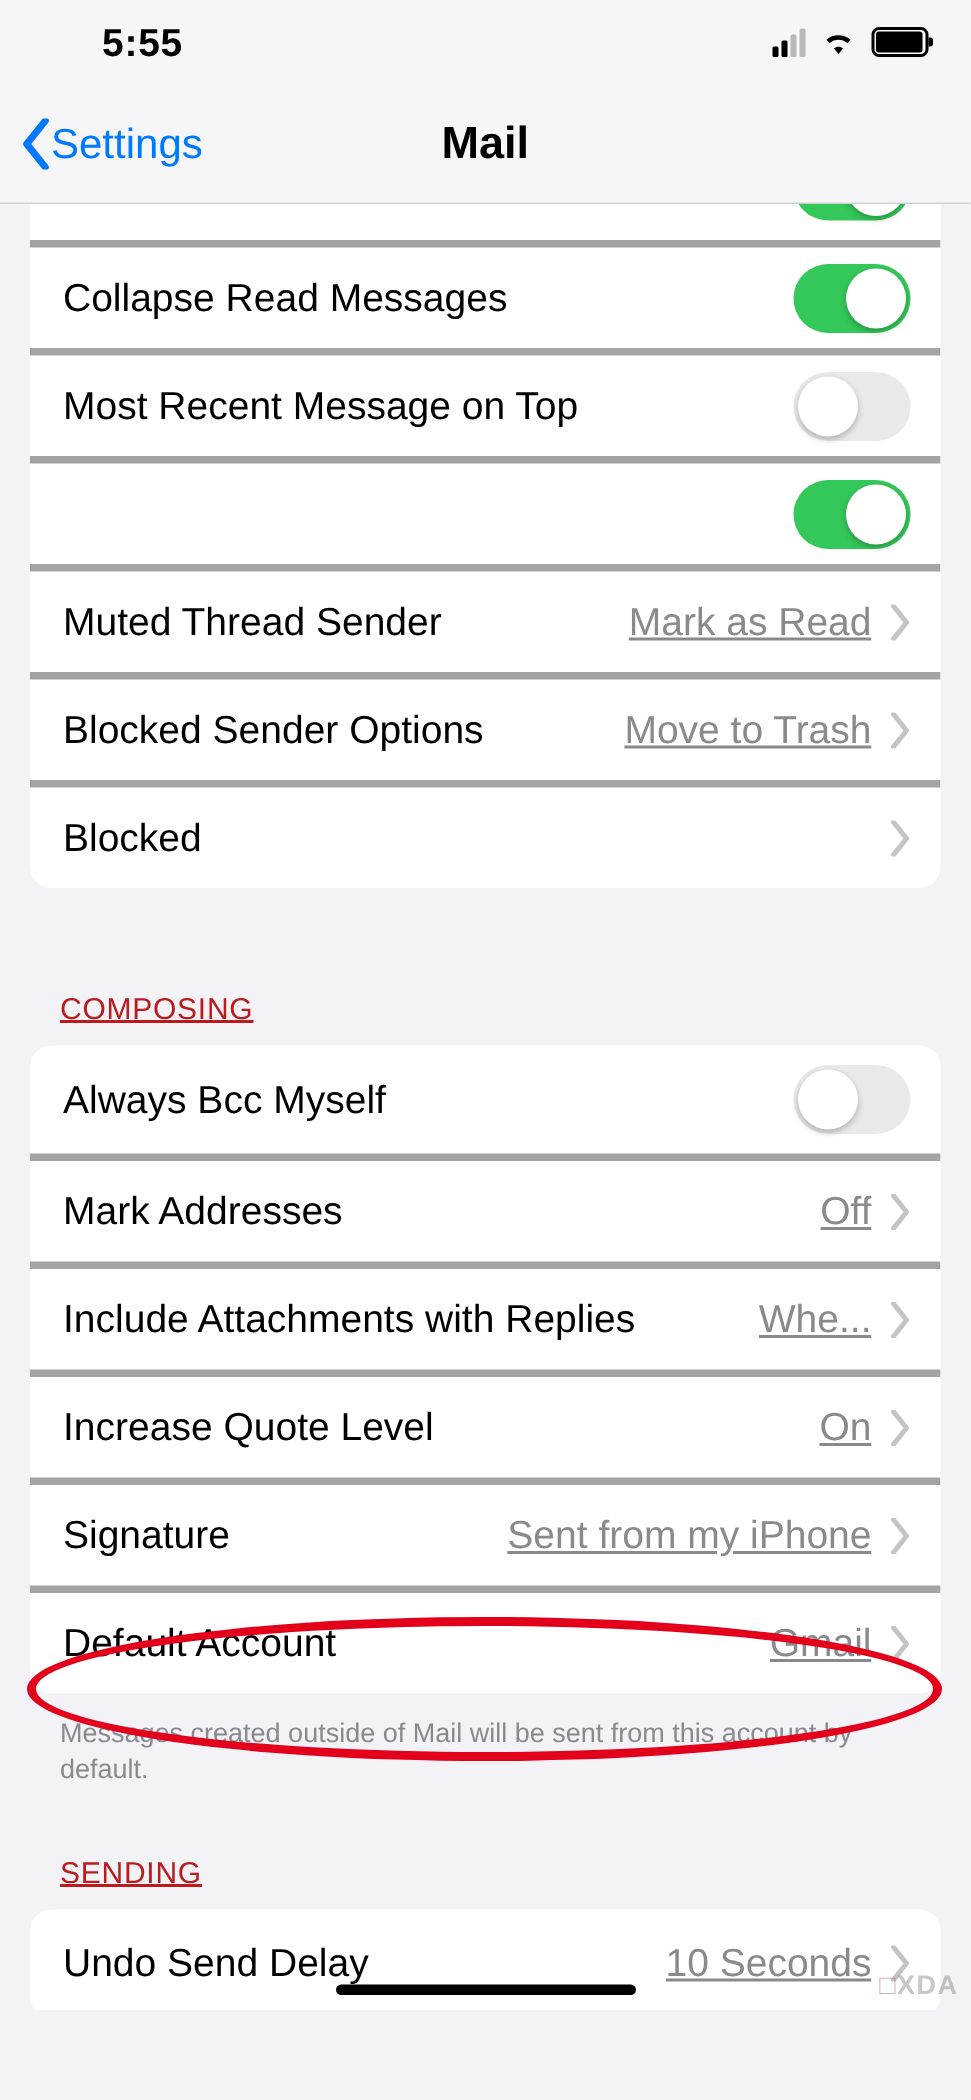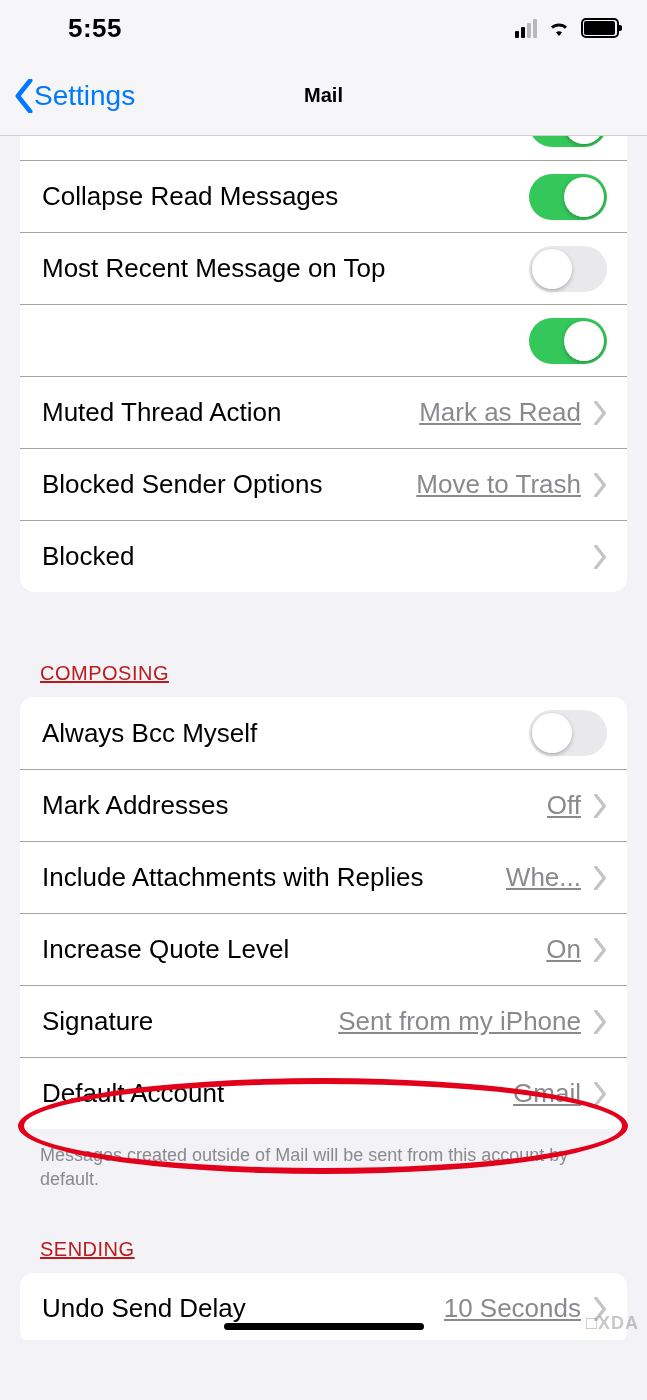--- a/index.html
+++ b/index.html
@@ -14,29 +14,29 @@
   .cell-bars span.on { background: #000; }
   .cell-bars span:nth-child(1){height:7px;} .cell-bars span:nth-child(2){height:11px;} .cell-bars span:nth-child(3){height:15px;} .cell-bars span:nth-child(4){height:19px;}
   .wifi { width: 24px; height: 24px; }
   .battery { width: 38px; height: 20px; border: 2px solid #000; border-radius: 5px; position: relative; }
   .battery::after { content:""; position:absolute; right:-5px; top:5px; width:3px; height:6px; background:#000; border-radius:0 2px 2px 0;}
   .battery-fill { position:absolute; left:1px; top:1px; bottom:1px; width: 90%; background:#000; border-radius:2px; }
   
   .nav-bar { height: 80px; background: #f6f6f8; border-bottom: 1px solid #d0d0d3; position: relative; display:flex; align-items:center; }
   .back { position:absolute; left:14px; display:flex; align-items:center; gap:0; color:#0079ff; font-size:28px; }
   .back svg { width: 20px; height: 34px; }
-  .nav-title { margin:0 auto; font-size:20px; font-weight:600; }
+  .nav-title { margin:0 auto; font-size:30px; font-weight:600; }
   
   .content { position:absolute; top:136px; bottom:0; left:0; right:0; overflow:hidden; }
   .scroll-inner { position:relative; top:-48px; }
   .group { margin: 0 20px 40px 20px; background:#fff; border-radius:14px; overflow:hidden; }
   .group.first { border-top-left-radius:0; border-top-right-radius:0; margin-top:0; margin-bottom:60px;}
   .section-header { font-size:20px; color:#b91c1c; letter-spacing:0.5px; padding: 10px 40px 12px 40px; text-decoration: underline; }
   .footer-text { font-size:18px; color:#8a8a8e; padding: 14px 40px 36px 40px; line-height:1.35; }
-  .row { display:flex; align-items:center; min-height:72px; padding: 0 20px 0 22px; border-top:1px solid #a3a3a3; position:relative; }
+  .row { display:flex; align-items:center; min-height:72px; padding: 0 20px 0 22px; border-top:5px solid #a3a3a3; position:relative; }
   .row:first-child { border-top:none; }
   .row-label { font-size:26px; flex:0 0 auto; }
   .spacer { flex:1 1 auto; }
   .row-value { font-size:26px; color:#8a8a8e; text-align:right; max-width:260px; white-space:nowrap; overflow:hidden; text-overflow:ellipsis;text-decoration:underline; }
   .row-value.wide { max-width: 320px; }
   .chev { margin-left:12px; flex:0 0 auto; }
   .chev svg { width:14px; height:24px; display:block; }
   
   .toggle { width:78px; height:46px; border-radius:23px; position:relative; flex:0 0 auto; }
   .toggle.on { background:#34c759; }
@@ -112,21 +112,21 @@
               <div class="knob"></div>
             </div>
         </div>
         <div class="row">
           <span class="spacer"></span>
           <div class="toggle on">
               <div class="knob"></div>
             </div>
         </div>
         <div class="row">
-          <span class="row-label">Muted Thread Action</span>
+          <span class="row-label">Muted Thread Sender</span>
           <span class="spacer"></span>
           <span class="row-value">Mark as Read</span>
           <span class="chev">
               <svg viewBox="0 0 12 22">
                 <path d="M2 1 L10 11 L2 21" stroke="#c4c4c6" stroke-width="3" fill="none" stroke-linecap="round" stroke-linejoin="round"></path>
               </svg>
             </span>
         </div>
         <div class="row">
           <span class="row-label">Blocked Sender Options</span>

